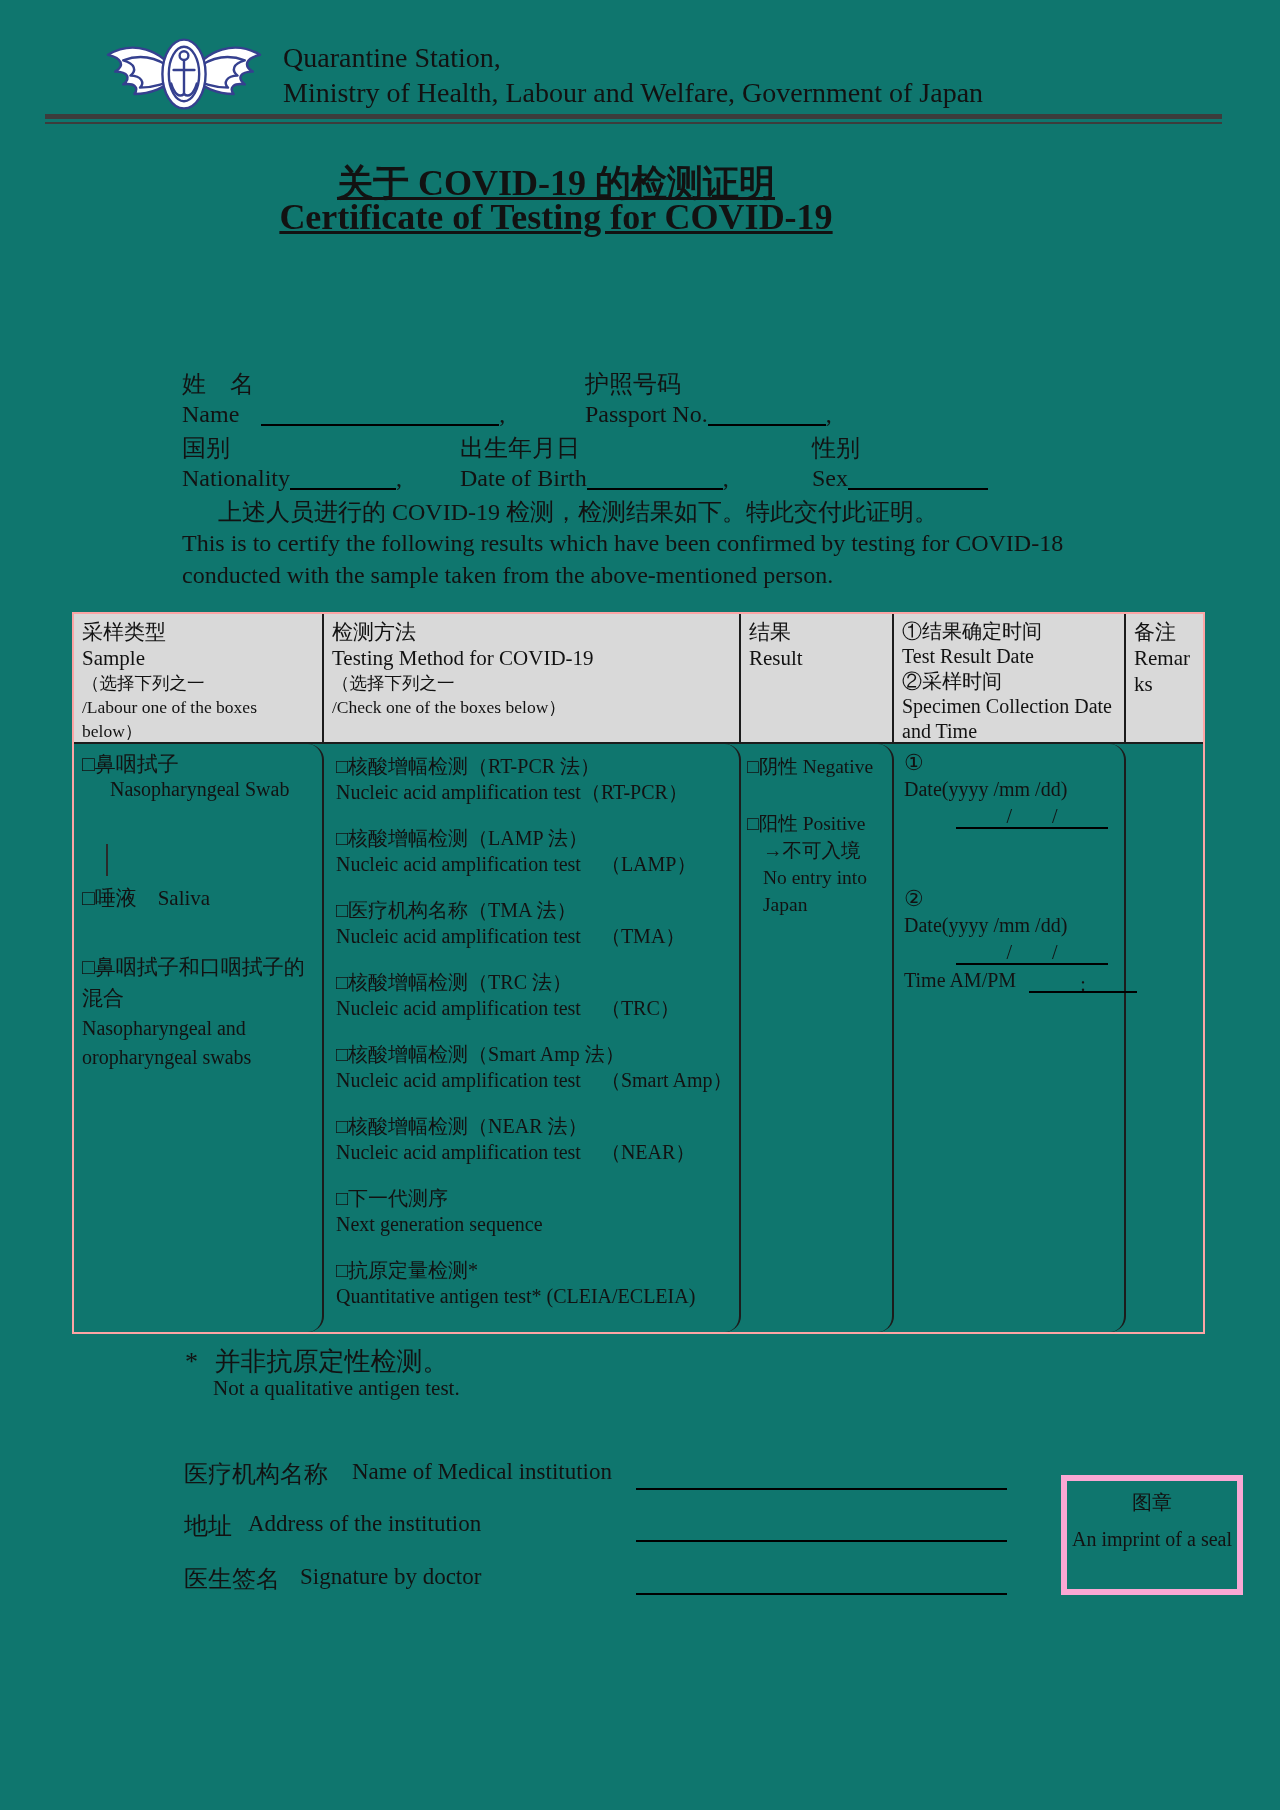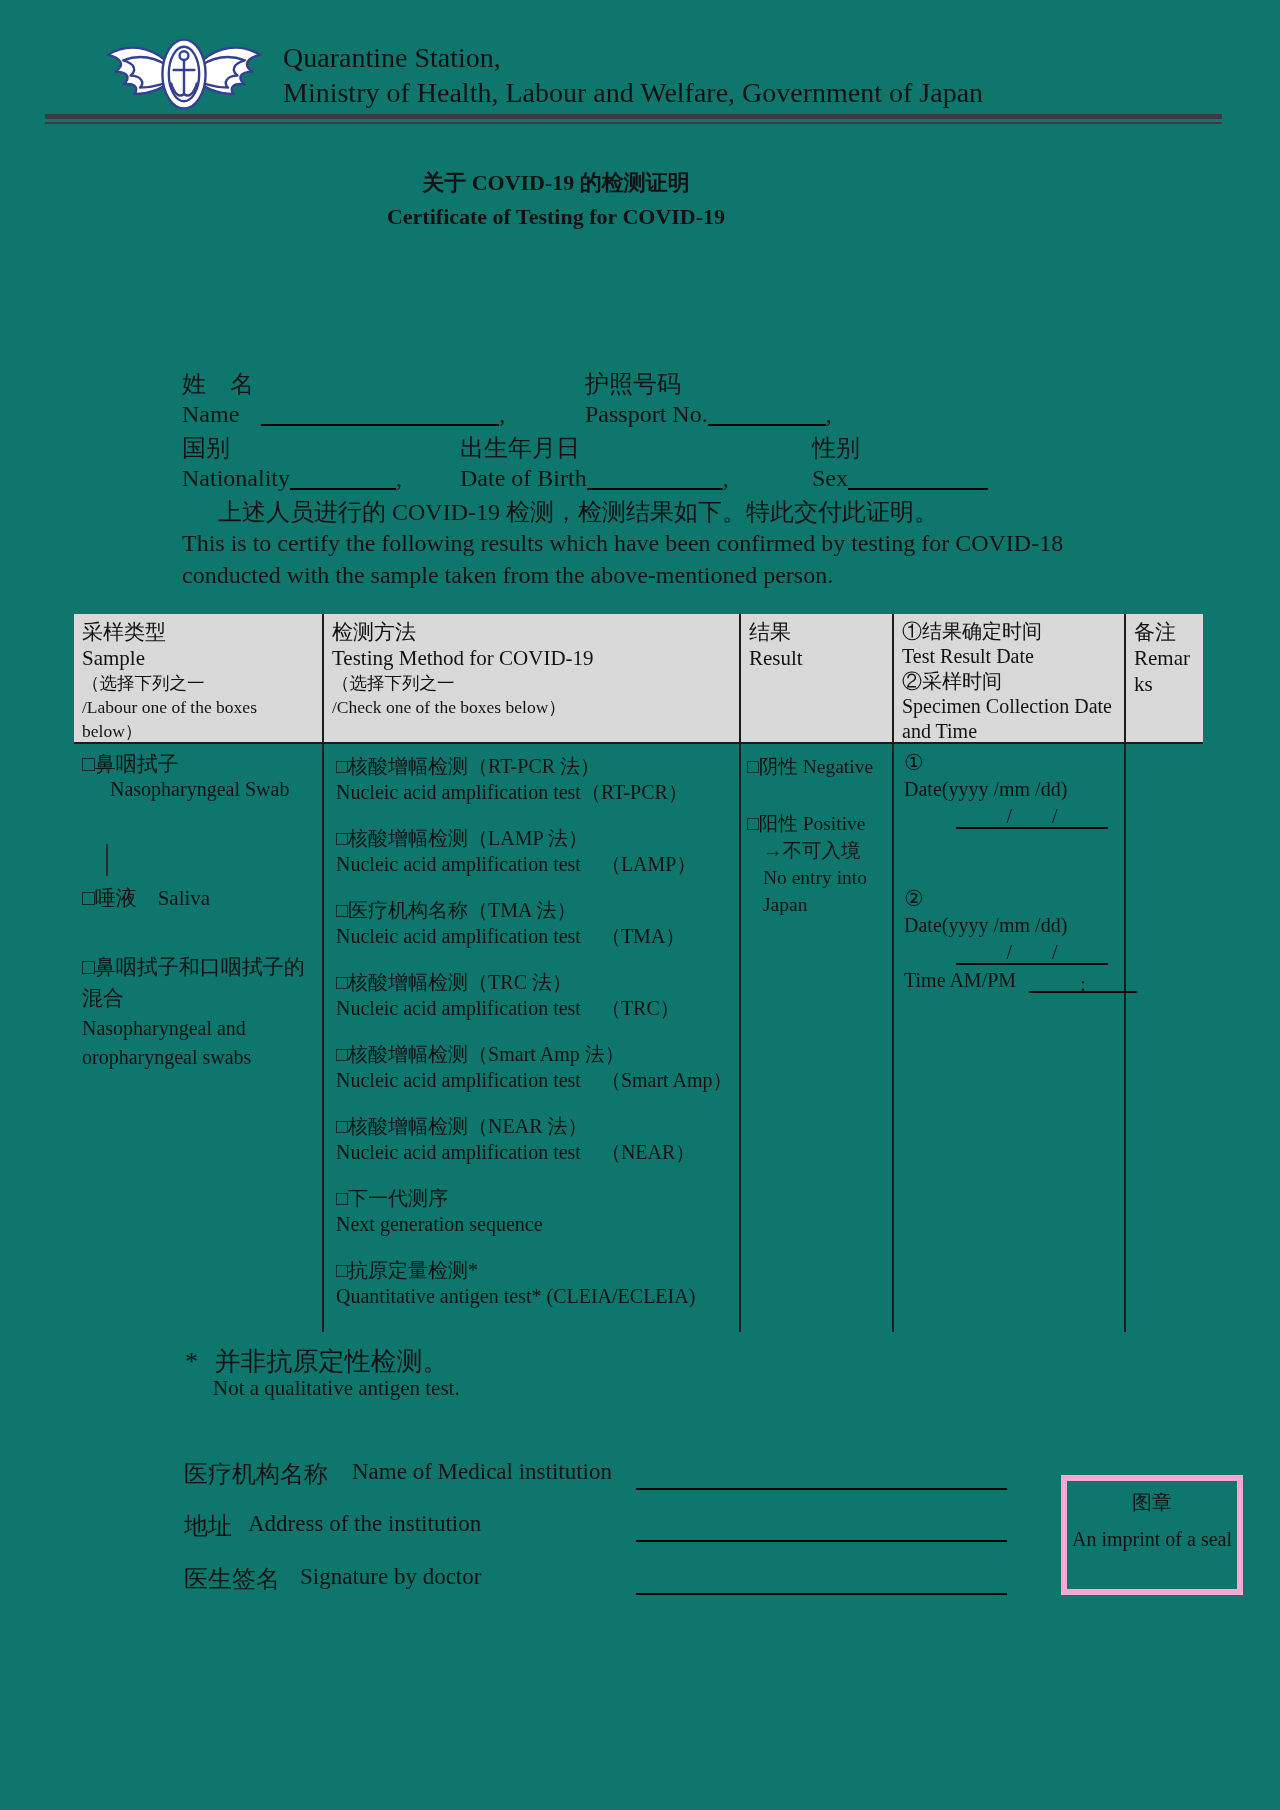--- a/index.html
+++ b/index.html
@@ -8,39 +8,39 @@
   .abs{position:absolute;}
 
   
   .org{left:283px;top:40px;font-size:28px;line-height:35px;white-space:nowrap;}
   .logo{left:100px;top:34px;width:168px;height:80px;}
   .rule{left:45px;top:114px;width:1177px;height:3px;
         border-top:5px solid #3c3c3c;border-bottom:2px solid #3c3c3c;}
 
   
   .title-wrap{left:0;top:166px;width:1112px;text-align:center;font-weight:bold;
-              font-size:22px;line-height:34px;}
+              font-size:36px;line-height:34px;text-decoration:underline;}
   .blank{display:inline-block;border-bottom:2px solid #000;height:1em;vertical-align:-4px;}
 
   .issue{left:668px;top:288px;font-size:24px;line-height:32px;white-space:nowrap;}
 
   .frow{white-space:nowrap;font-size:24px;}
 
   .certify-cn{left:218px;top:496px;font-size:24px;white-space:nowrap;}
   .certify-en{font-size:24px;white-space:nowrap;}
 
   
-  .ctable{left:72px;top:612px;width:1133px;border:2px solid #0f766e;
+  .ctable{left:72px;top:612px;width:1133px;border:2px solid #fca5a5;
           display:grid;grid-template-columns:250px 417px 153px 232px 1fr;box-sizing:border-box;}
   .cell{box-sizing:border-box;border-right:2px solid #1c1c1c;padding:5px 8px;}
   .cell.last{border-right:none;}
   .th{background:#d9d9d9;border-bottom:2px solid #1c1c1c;height:130px;
       font-size:21px;line-height:26px;}
   .th .sub{font-size:17.5px;line-height:24px;}
-  .td{height:588px;position:relative;}
+  .td{height:588px;position:relative;border-radius:16px;}
   .mline{font-size:20px;line-height:26px;white-space:nowrap;}
   .m-item{margin-bottom:20px;}
   .chk{cursor:default;}
   .indent{padding-left:28px;}
   .cursor-bar{position:absolute;left:32px;top:100px;width:2px;height:32px;background:#2a2a2a;}
 
   .res-line{font-size:19.5px;line-height:27px;white-space:nowrap;}
 
   .slashline{display:block;margin-left:52px;width:152px;border-bottom:2px solid #000;
              text-align:center;font-size:20px;height:24px;}

